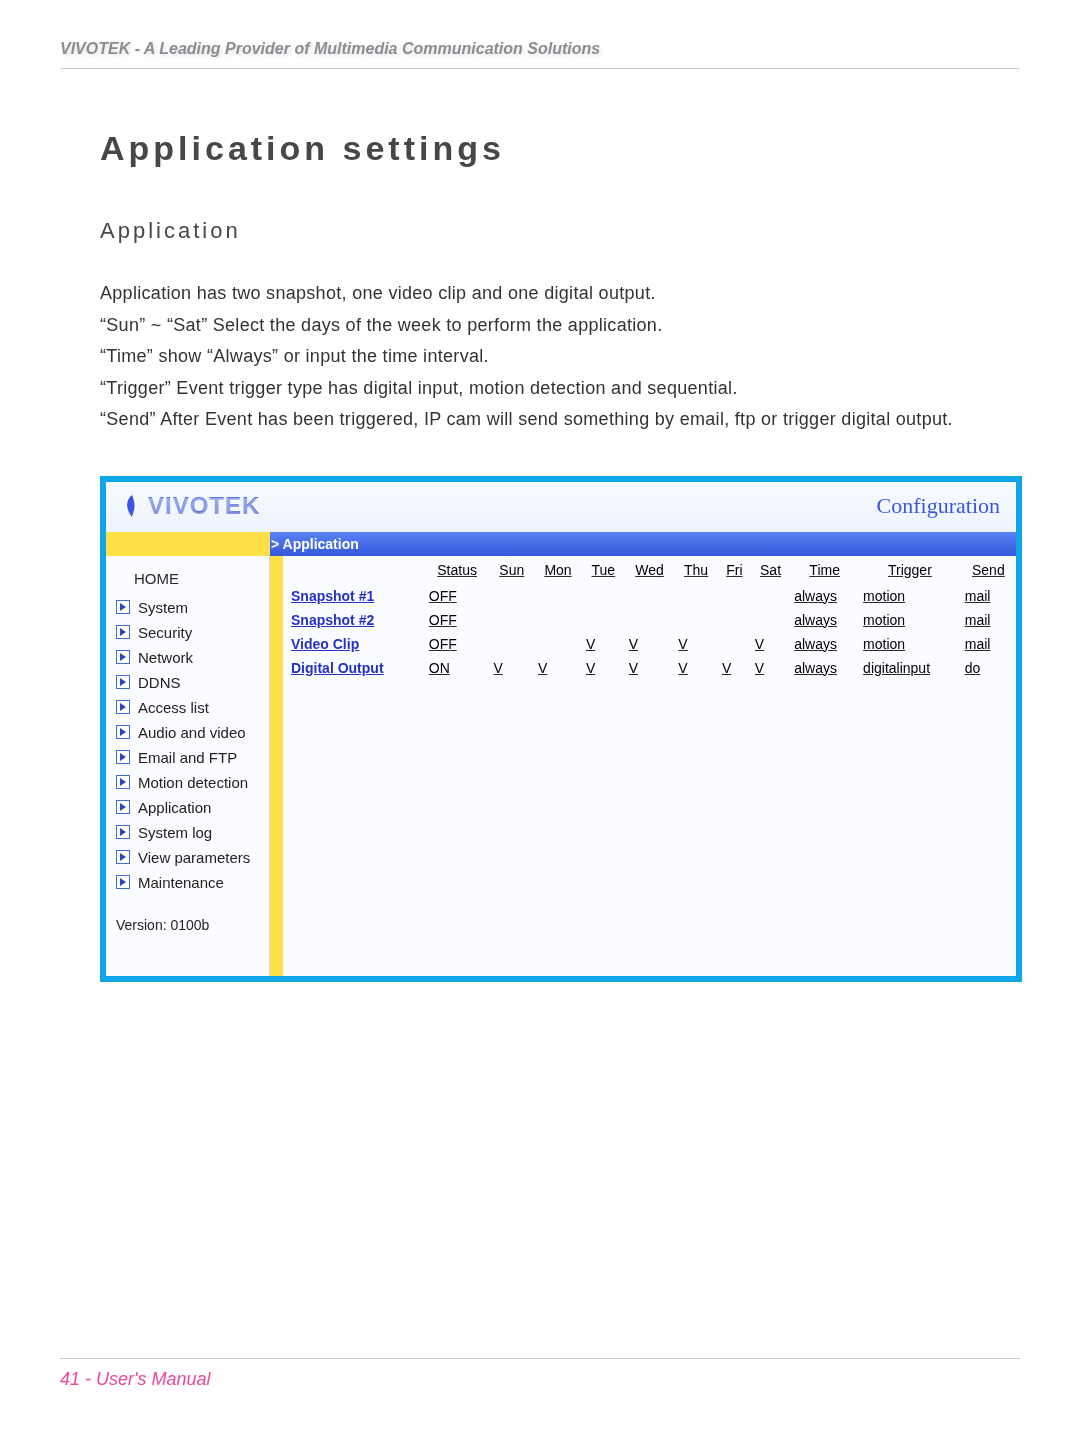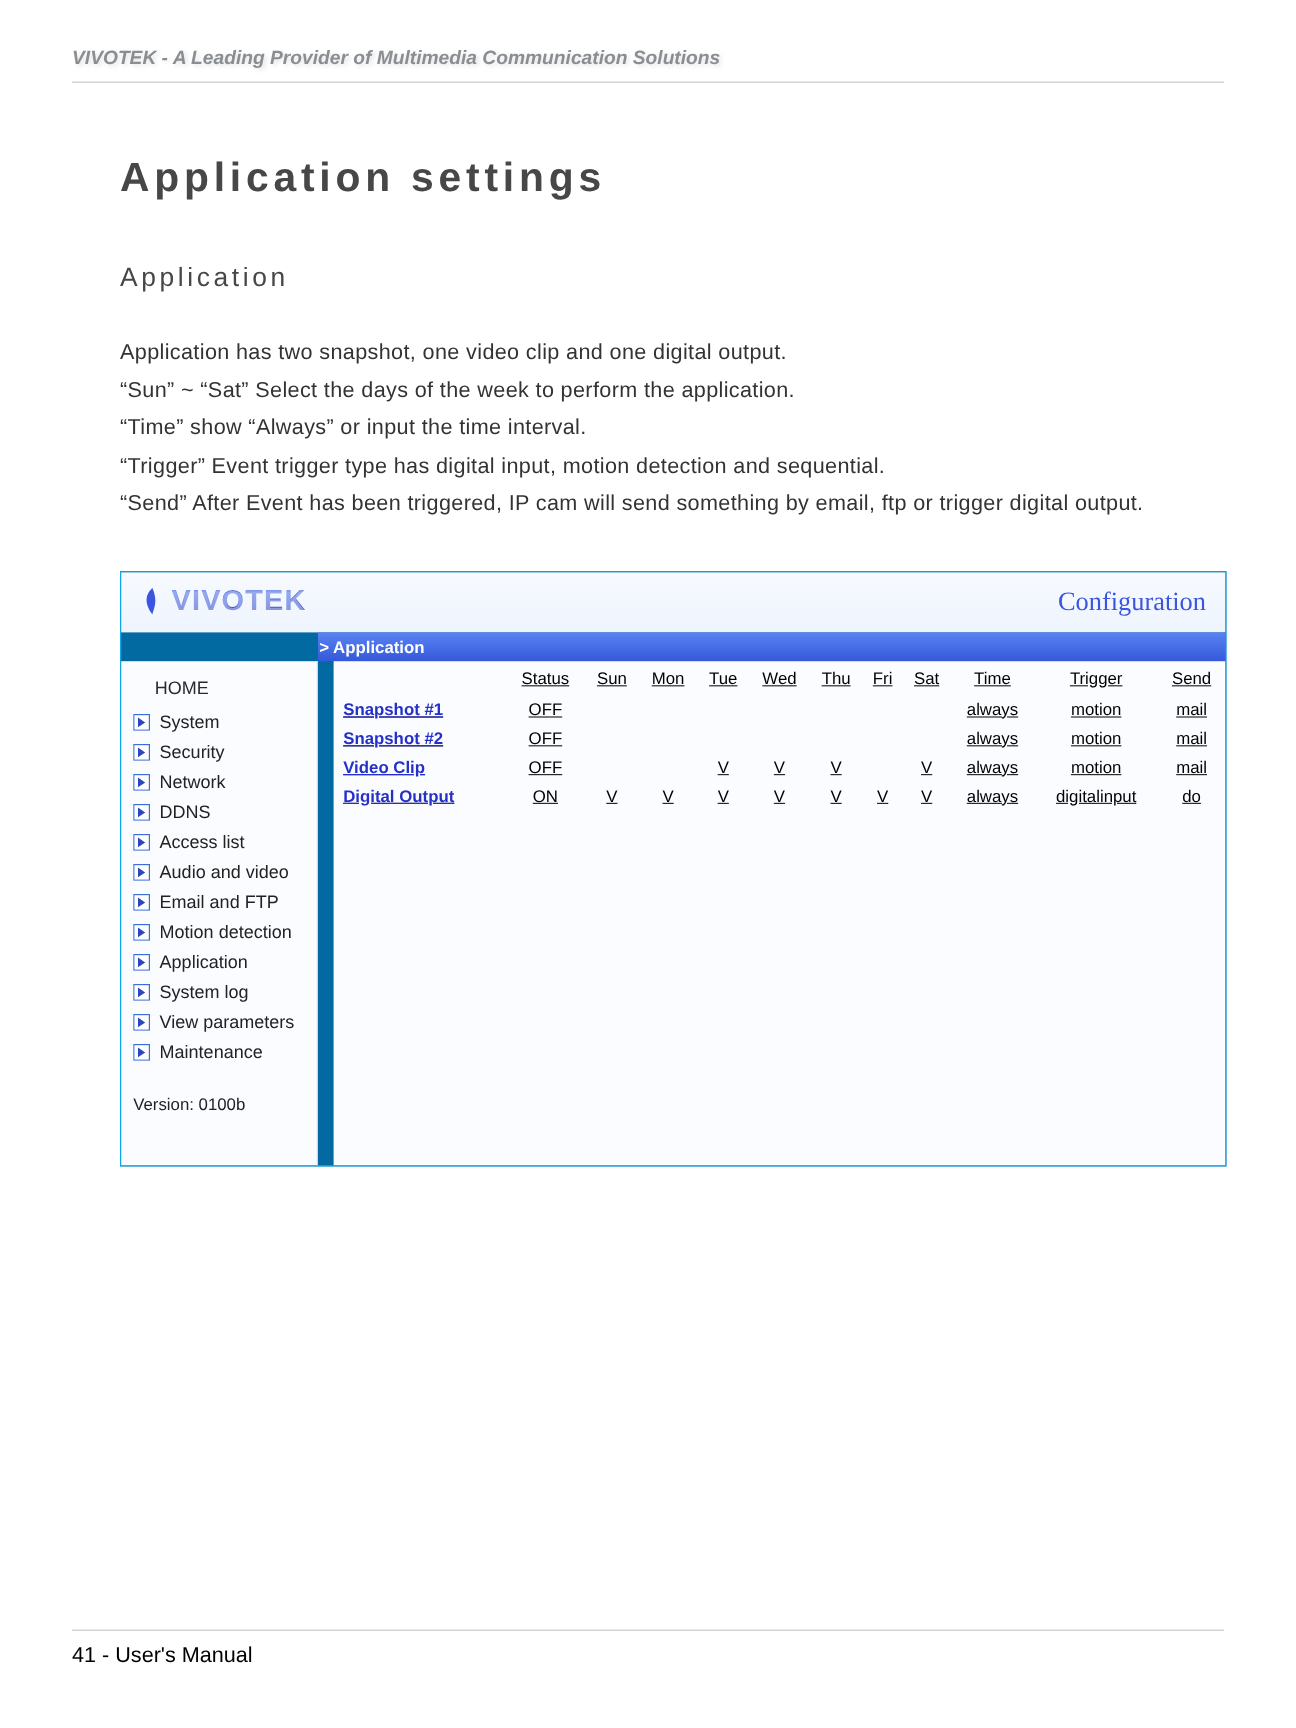--- a/index.html
+++ b/index.html
@@ -52,22 +52,22 @@
     line-height: 1.75;
     color: #333;
     margin: 0;
     letter-spacing: 0.3px;
   }
 
   
   .screenshot {
     margin: 40px 0 0 0;
     width: 922px;
-    border: 1px solid #0ea5e9;
-    background: #0369a1;
+    border: 6px solid #0ea5e9;
+    background: #fde047;
     box-shadow: 0 1px 0 rgba(0,0,0,0.02);
     font-size: 14px;
   }
   .ss-header {
     display: flex;
     align-items: center;
     justify-content: space-between;
     padding: 10px 16px 12px 16px;
     background: linear-gradient(#f7faff, #eef4fe);
   }
@@ -151,21 +151,21 @@
     width: 100%;
   }
   table.app-table th {
     font-weight: normal;
     text-align: center;
     padding: 6px 4px;
     color: #000;
     white-space: nowrap;
   }
   table.app-table td {
-    text-align: center;
+    text-align: left;
     padding: 4px 4px;
     color: #000;
     white-space: nowrap;
   }
   table.app-table th:first-child,
   table.app-table td:first-child {
     text-align: left;
     padding-left: 8px;
   }
   .row-name {
@@ -176,21 +176,22 @@
 
   .footer {
     position: absolute;
     left: 0;
     right: 0;
     bottom: 0;
     padding: 0 60px 50px 60px;
   }
   .footer .divider-thin { margin-bottom: 10px; }
   .footer-text {
-    color: #000000;
+    font-style: italic;
+    color: #ec4899;
     font-size: 18px;
   }
 </style>
 </head>
 <body>
 
 <div class="page">
   <div class="header-line">VIVOTEK - A Leading Provider of Multimedia Communication Solutions</div>
   <hr class="divider-thin">
 

